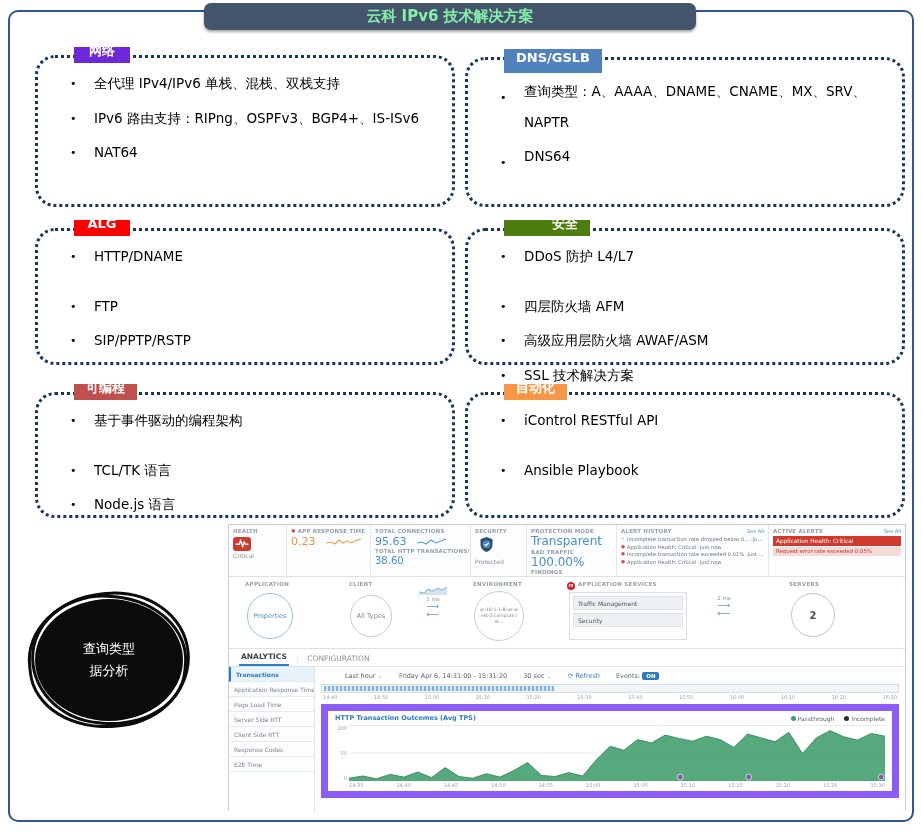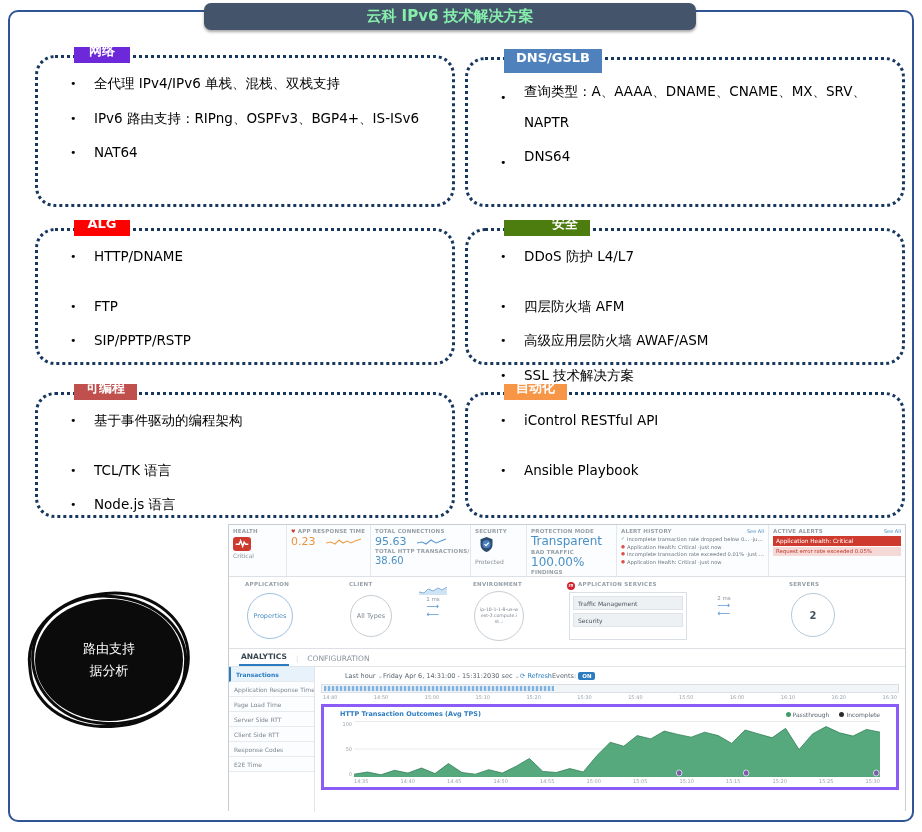--- a/index.html
+++ b/index.html
@@ -91,30 +91,30 @@
   .tab.active { color:#39454f; font-weight:bold; border-bottom:2px solid #2d7cc0; }
   .tabsep { color:#d4d9dd; font-size:7px; padding-bottom:3px; }
 
   .main { display:flex; height:145px; background:#fff; }
   .side { width:86px; border-right:1px solid #e0e5e9; }
   .side-item { font-size:6px; color:#7c8690; padding:3.5px 5px; border-bottom:1px solid #e7ebee;
                background:#fcfdfe; white-space:nowrap; overflow:hidden; cursor:pointer; }
   .side-item.active { background:#e8f2fb; color:#2d7cc0; border-left:2px solid #2d7cc0; font-weight:bold; }
   .content { flex:1; padding:3px 6px 0 6px; overflow:hidden; }
 
-  .toolbar { display:flex; align-items:center; font-size:6.5px; color:#5a646d; padding:2px 0 4px 24px; }
+  .toolbar { display:flex; align-items:center; gap:16px; font-size:6.5px; color:#5a646d; padding:2px 0 4px 24px; }
   .caret { margin-left:2px; color:#9aa3ab; }
   .tb-refresh { color:#2d7cc0; cursor:pointer; }
   .ric { margin-right:2px; }
   .on-pill { background:#2d7cc0; color:#fff; border-radius:2px; padding:1px 4px; font-size:5.5px; font-weight:bold; cursor:pointer; }
   .timeline { height:9px; background:#f2f5f8; border:1px solid #d9dfe5; position:relative; }
   .tl-fill { position:absolute; left:2px; top:1px; bottom:1px; width:40%;
              background:repeating-linear-gradient(90deg,#7fb2dd 0 2px,#d4e6f5 2px 4px); }
   .tl-ticks { display:flex; justify-content:space-between; font-size:5px; color:#9aa3ab; padding:1px 2px 2px; }
-  .chartpanel { border:3px solid #8b5cf6; margin-top:2px; padding:3px 16px 2px; }
+  .chartpanel { border:7px solid #8b5cf6; margin-top:2px; padding:3px 7px 2px; }
   .chart-head { display:flex; justify-content:space-between; align-items:center; }
   .chart-title { color:#2d7cc0; font-size:6.5px; font-weight:bold; }
   .legend { display:flex; gap:10px; font-size:6px; color:#5a646d; align-items:center; }
   .lg { display:flex; align-items:center; }
   .dot { width:5px; height:5px; border-radius:50%; display:inline-block; margin-right:2px; }
   .chart-body { display:flex; margin-top:3px; }
   .yaxis { width:14px; display:flex; flex-direction:column; justify-content:space-between;
            font-size:5px; color:#9aa3ab; text-align:right; padding-right:2px; height:56px; }
   .plot { flex:1; height:56px; }
   .x-labels { display:flex; justify-content:space-between; font-size:5px; color:#9aa3ab; padding:1px 0 1px 14px; }
@@ -187,21 +187,21 @@
   <ul class="sp">
     <li>iControl RESTful API</li>
     <li>Ansible Playbook</li>
   </ul>
 </div>
 
 <div class="viz">
   <div class="ring r1"></div>
   <div class="ring r2"></div>
   <div class="fill">
-    <span>路由支持</span>
+    <span>查询类型</span>
     <span>据分析</span>
   </div>
 </div>
 
 <div class="dash">
 
   <div class="metrics">
     <div class="metric" style="width:58px">
       <div class="m-label">HEALTH</div>
       <div class="health-ic">

